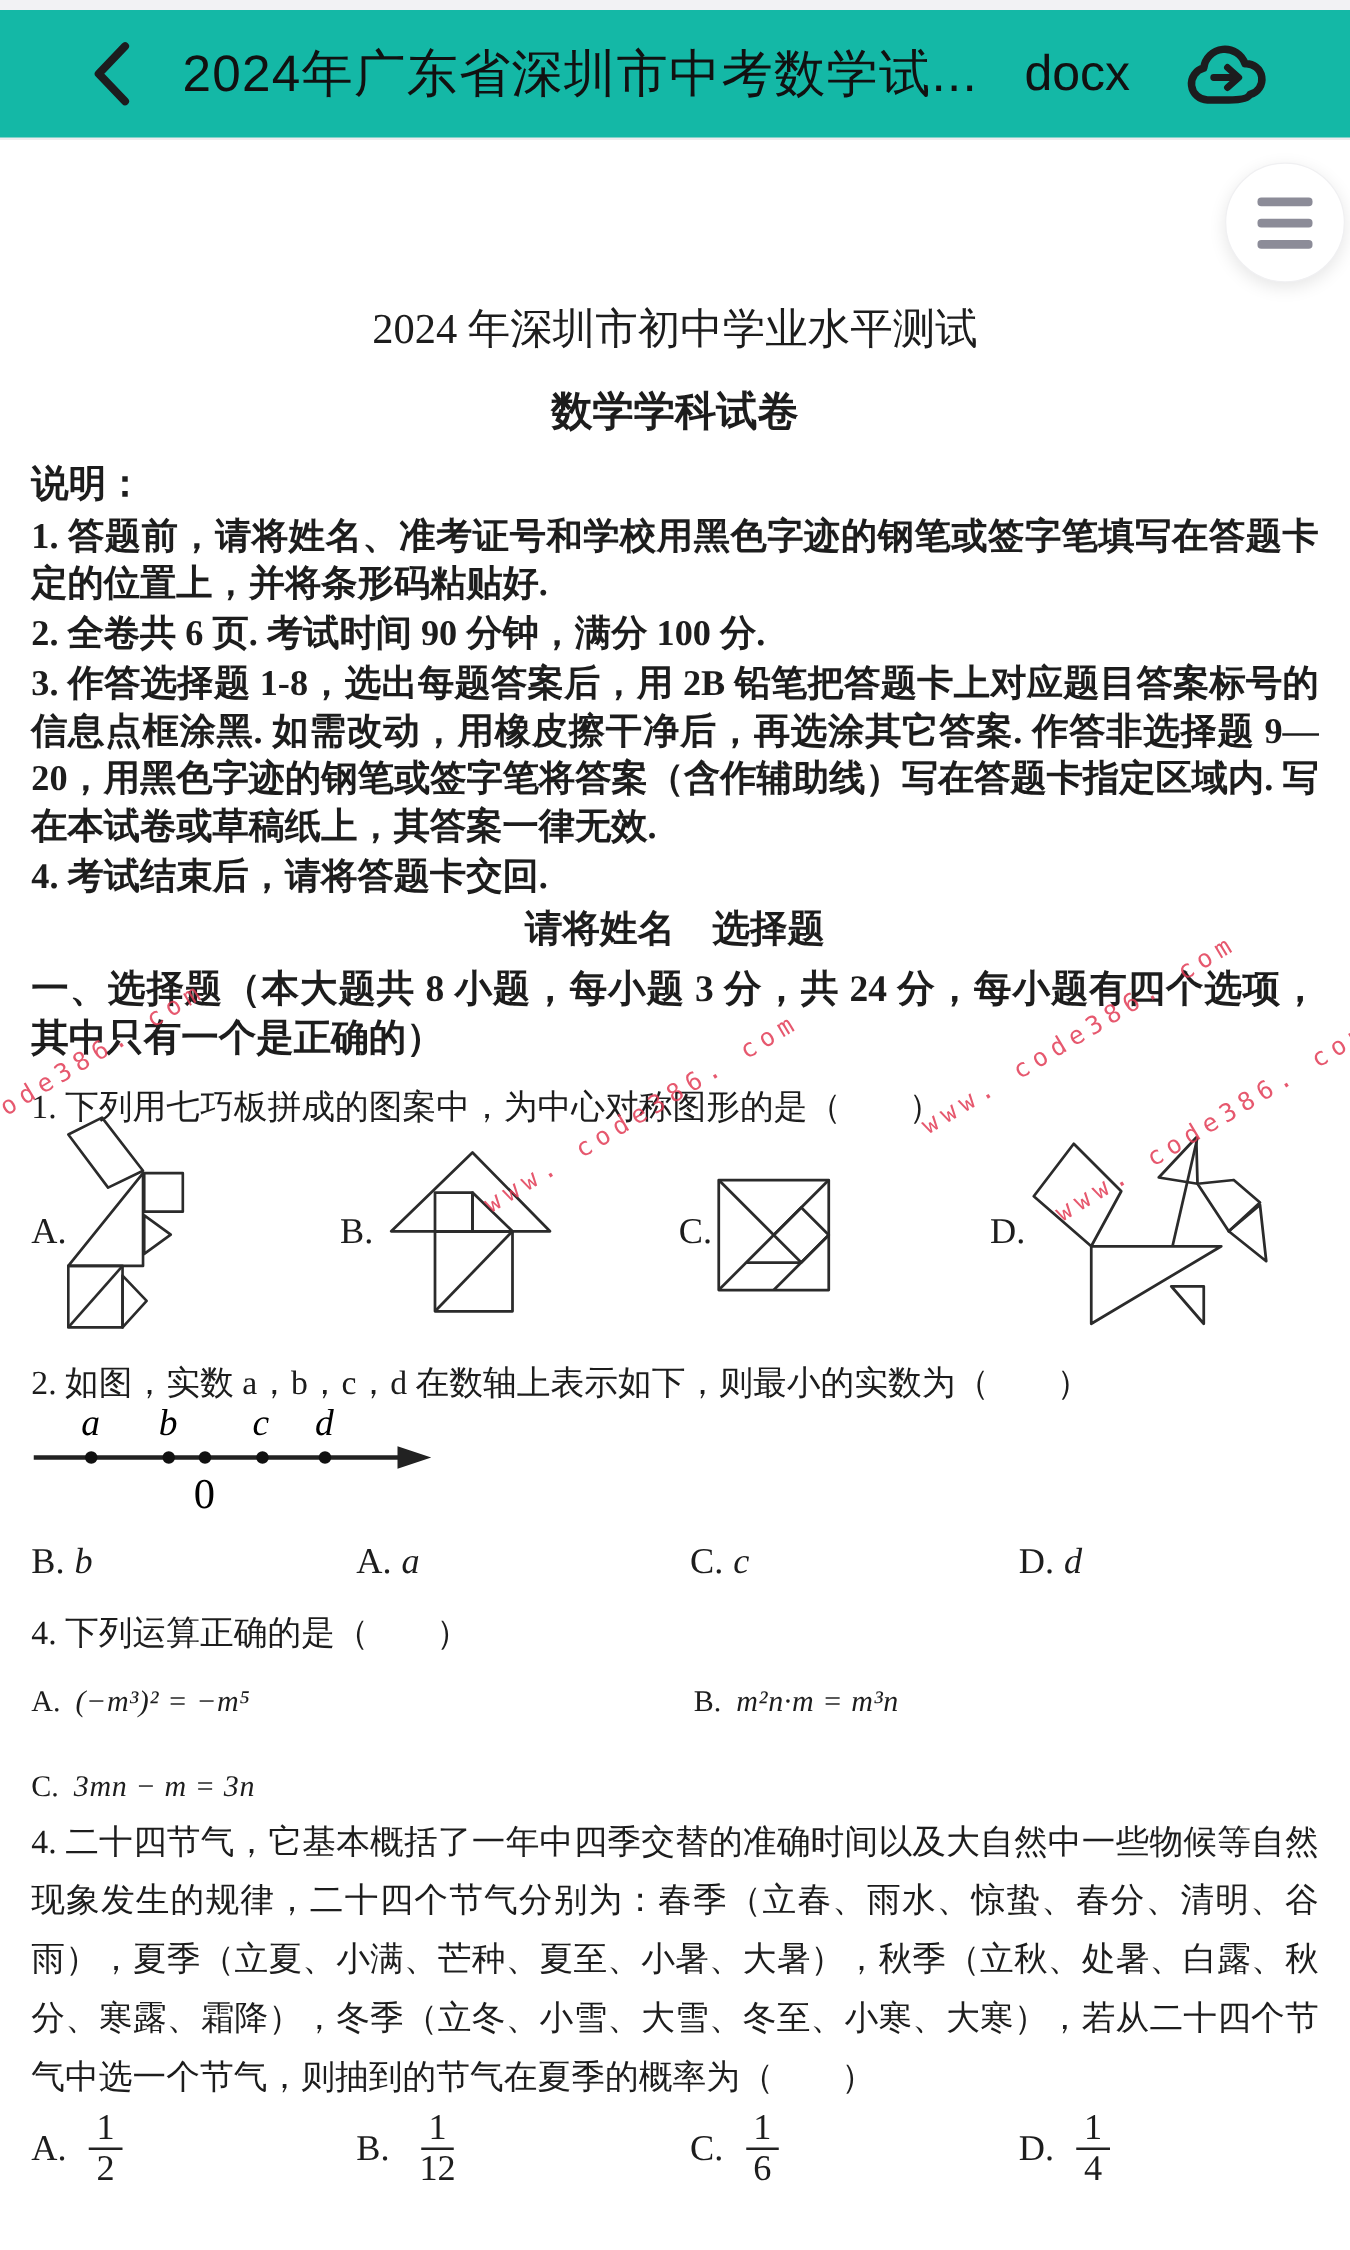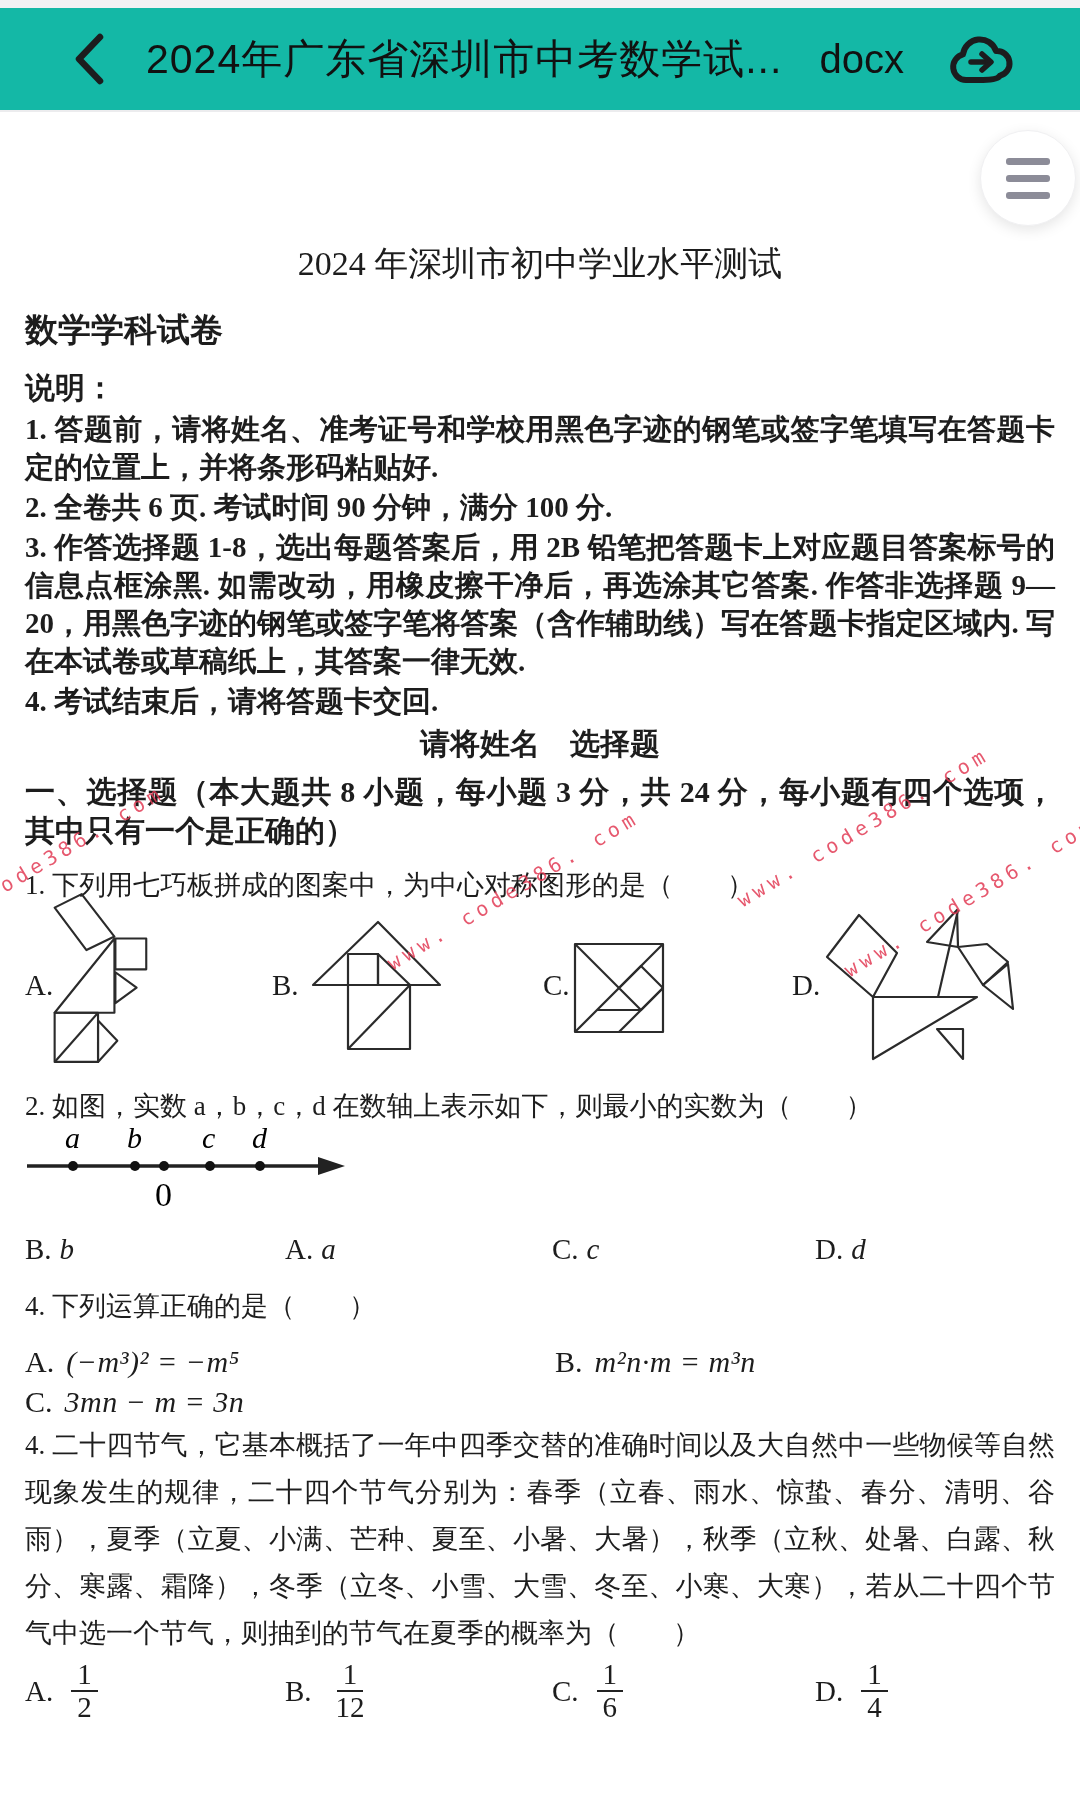--- a/index.html
+++ b/index.html
@@ -41,39 +41,39 @@
     font-size:20px; letter-spacing:5px; color:rgba(226,59,85,0.85);
     transform:rotate(-31deg); transform-origin:left bottom; pointer-events:none;
   }
   .wm1 { left:-80px; top:926px; }
   .wm2 { left:395px; top:951px; }
   .wm3 { left:745px; top:888px; }
   .wm4 { left:852px; top:958px; }
   
   .doc { position:absolute; top:112px; left:0; right:0; bottom:0; padding:130px 25px 0; background:#fff; }
   .doc-title   { text-align:center; font-size:34px; line-height:44px; font-weight:normal; margin-bottom:22px; }
-  .doc-subtitle{ text-align:left; font-size:33px; line-height:44px; font-weight:bold; margin-bottom:16px; }
+  .doc-subtitle{ text-align:center; font-size:33px; line-height:44px; font-weight:bold; margin-bottom:16px; }
   .notice-label{ font-size:30px; line-height:40px; font-weight:bold; margin-bottom:2px; }
   .notice     { font-size:29px; line-height:38px; font-weight:bold; margin-bottom:2px; text-align:justify; }
   .part-heading { text-align:center; font-size:30px; line-height:40px; font-weight:bold; margin:4px 0 8px; }
   .section-heading { font-size:30px; line-height:39px; font-weight:bold; margin-bottom:16px; text-align:justify; }
   .qtext { font-size:27px; line-height:39px; }
   .qtext.wide { line-height:47px; text-align:justify; }
   
   .fig-row { position:relative; height:174px; margin-top:-14px; margin-bottom:22px; }
   .fig-label { position:absolute; top:78px; font-size:29px; }
   .fig { position:absolute; }
   .fig svg path, .fig svg rect, .fig svg line { fill:none; stroke:#2b2b2b; stroke-width:2.2; stroke-linejoin:round; }
   
   .numline { display:block; margin:-8px 0 16px; }
   .numline .nl-lab { font-style:italic; font-size:30px; font-family:"Liberation Serif",serif; }
   .numline .nl-zero { font-size:34px; font-family:"Liberation Serif",serif; }
   
   .opt4 { display:grid; grid-template-columns:260px 267px 263px 1fr; font-size:29px; line-height:40px; margin-bottom:18px; }
-  .opt2 { display:grid; grid-template-columns:530px 1fr; font-size:30px; line-height:40px; margin:16px 0 20px; }
+  .opt2 { display:grid; grid-template-columns:530px 1fr; row-gap:28px; font-size:24px; line-height:40px; margin:16px 0 20px; }
   .opt-item .var { font-style:italic; margin-left:8px; }
   .formula { font-style:italic; margin-left:12px; letter-spacing:0.5px; }
   .opt-frac { display:flex; align-items:center; margin-bottom:8px; }
   .frac { display:inline-flex; flex-direction:column; align-items:center; margin-left:18px; font-size:29px; line-height:31px; }
   .frac .num { padding:0 6px; }
   .frac .den { padding:0 6px; }
   .frac .num { border-bottom:2px solid #222; }
   .q3block { margin-bottom:0; }
   .q4opts { margin-top:2px; }
 </style>

